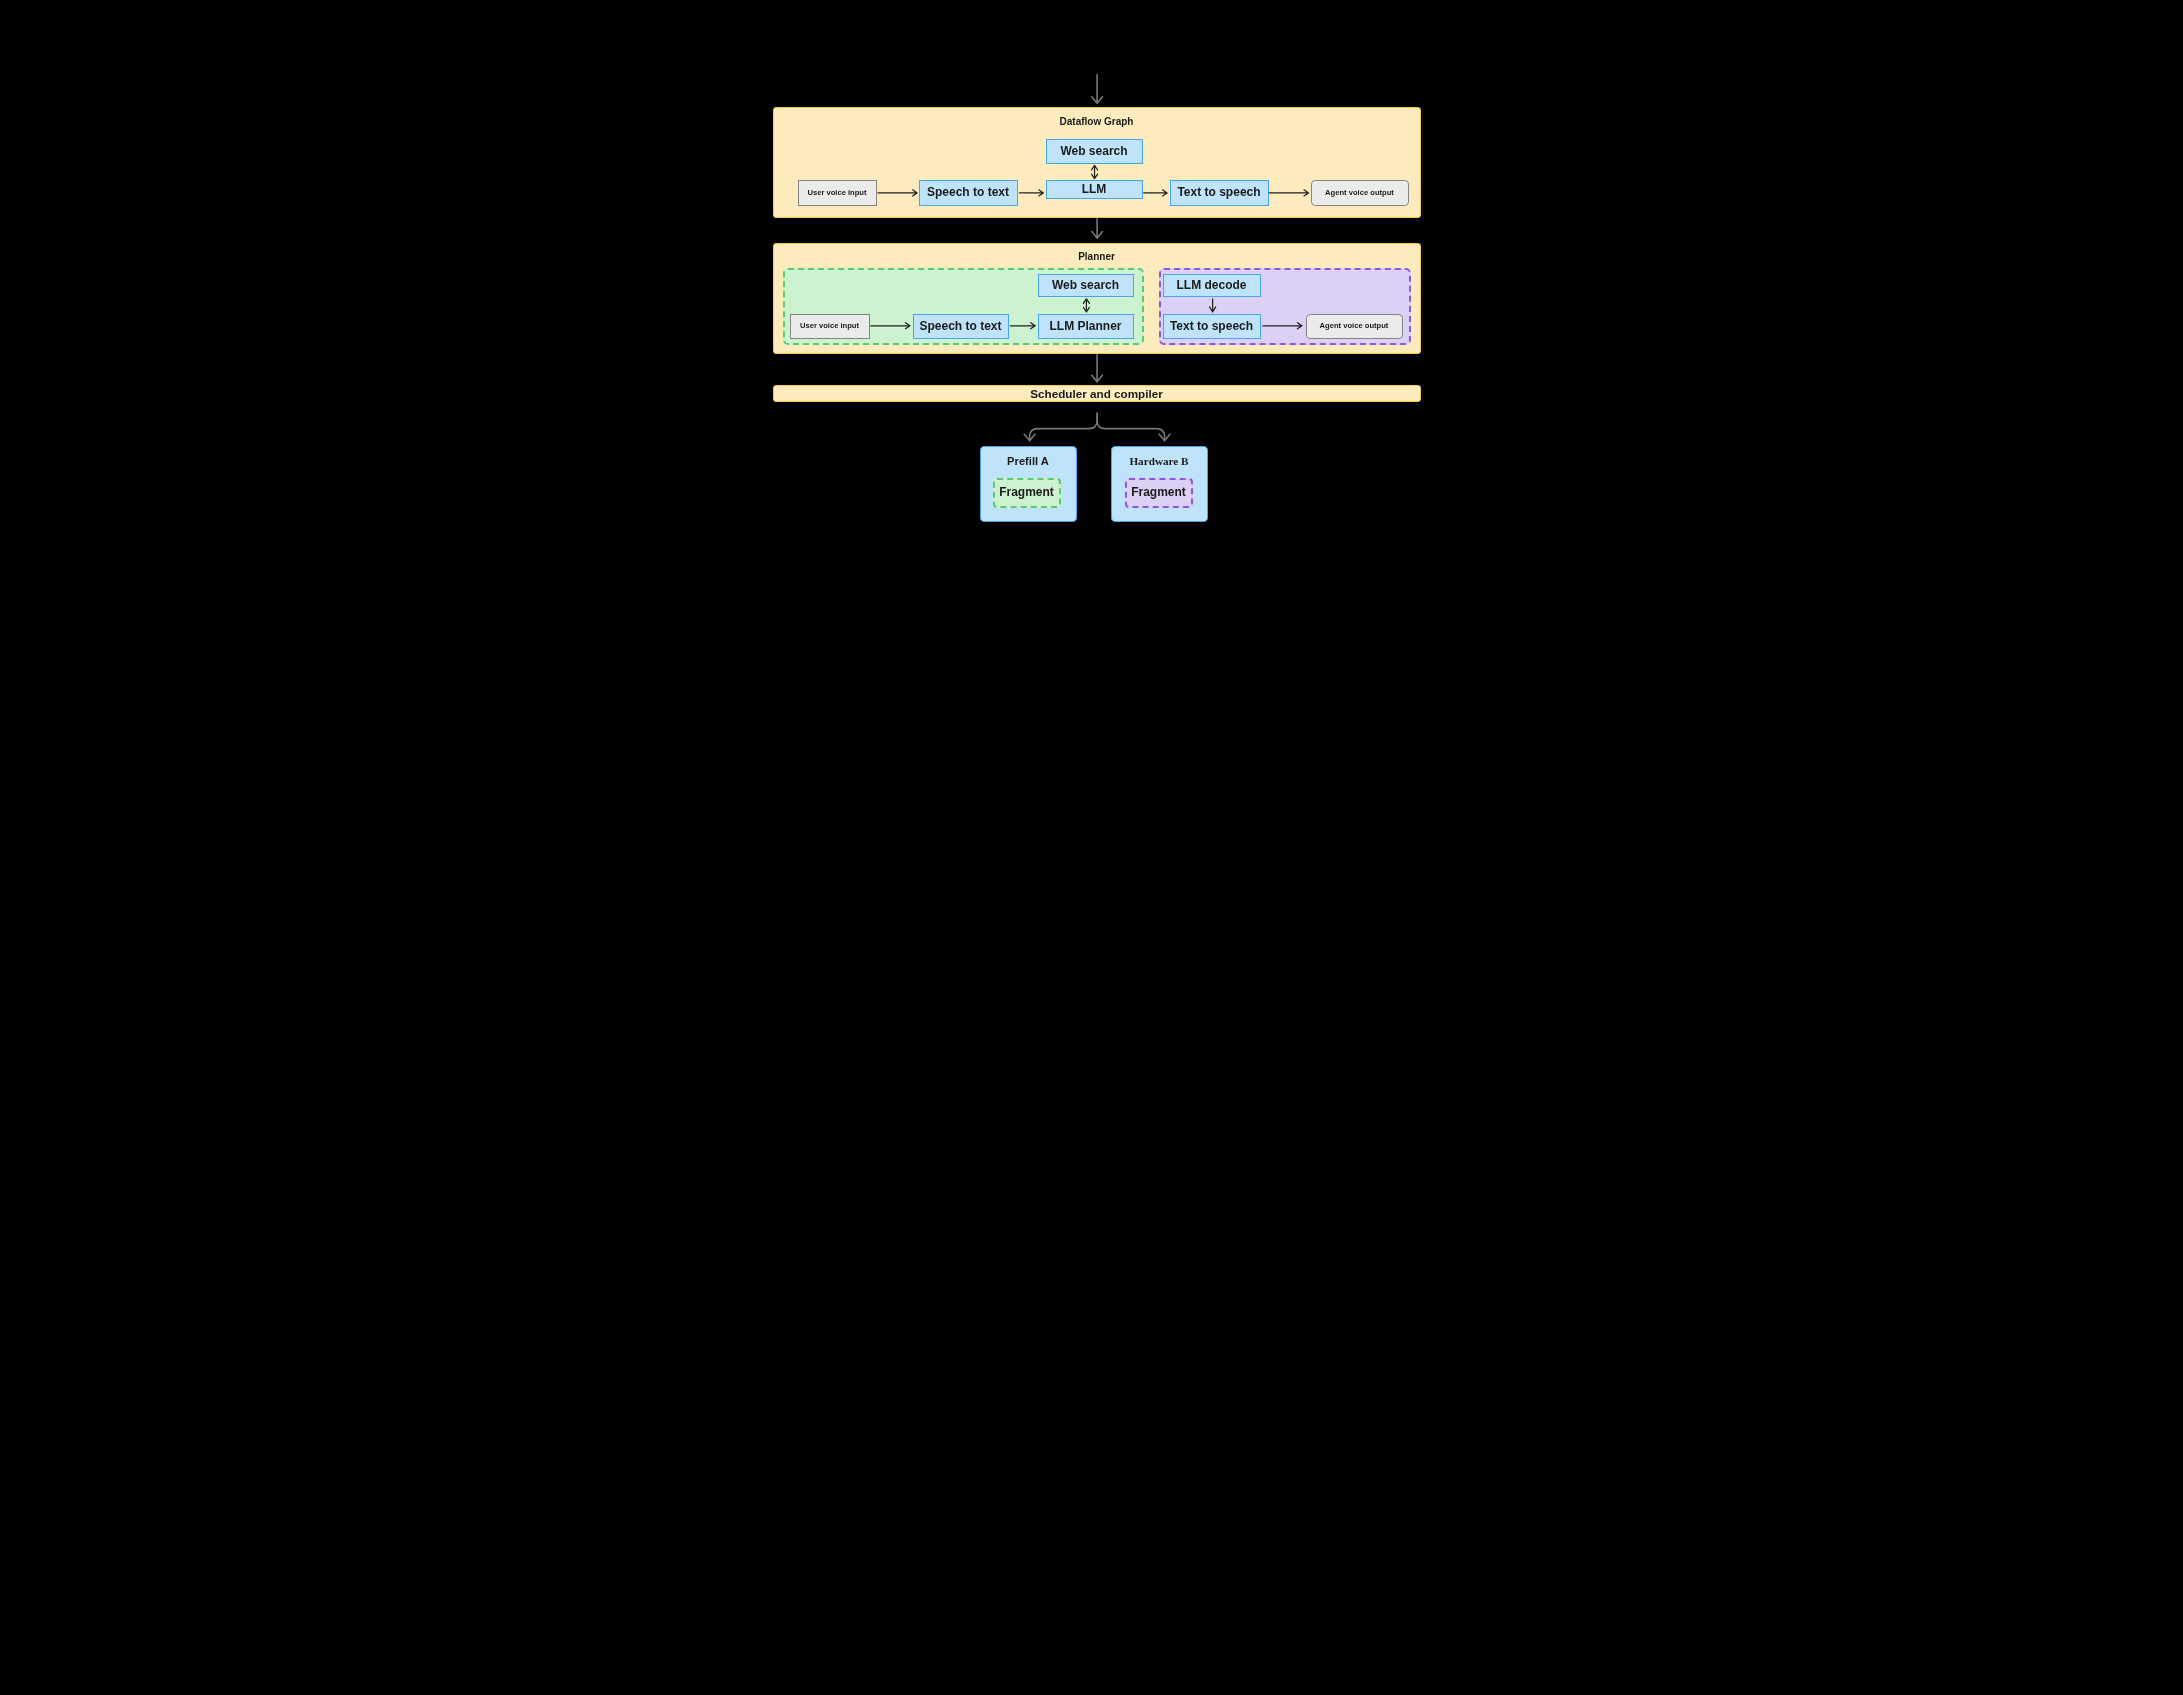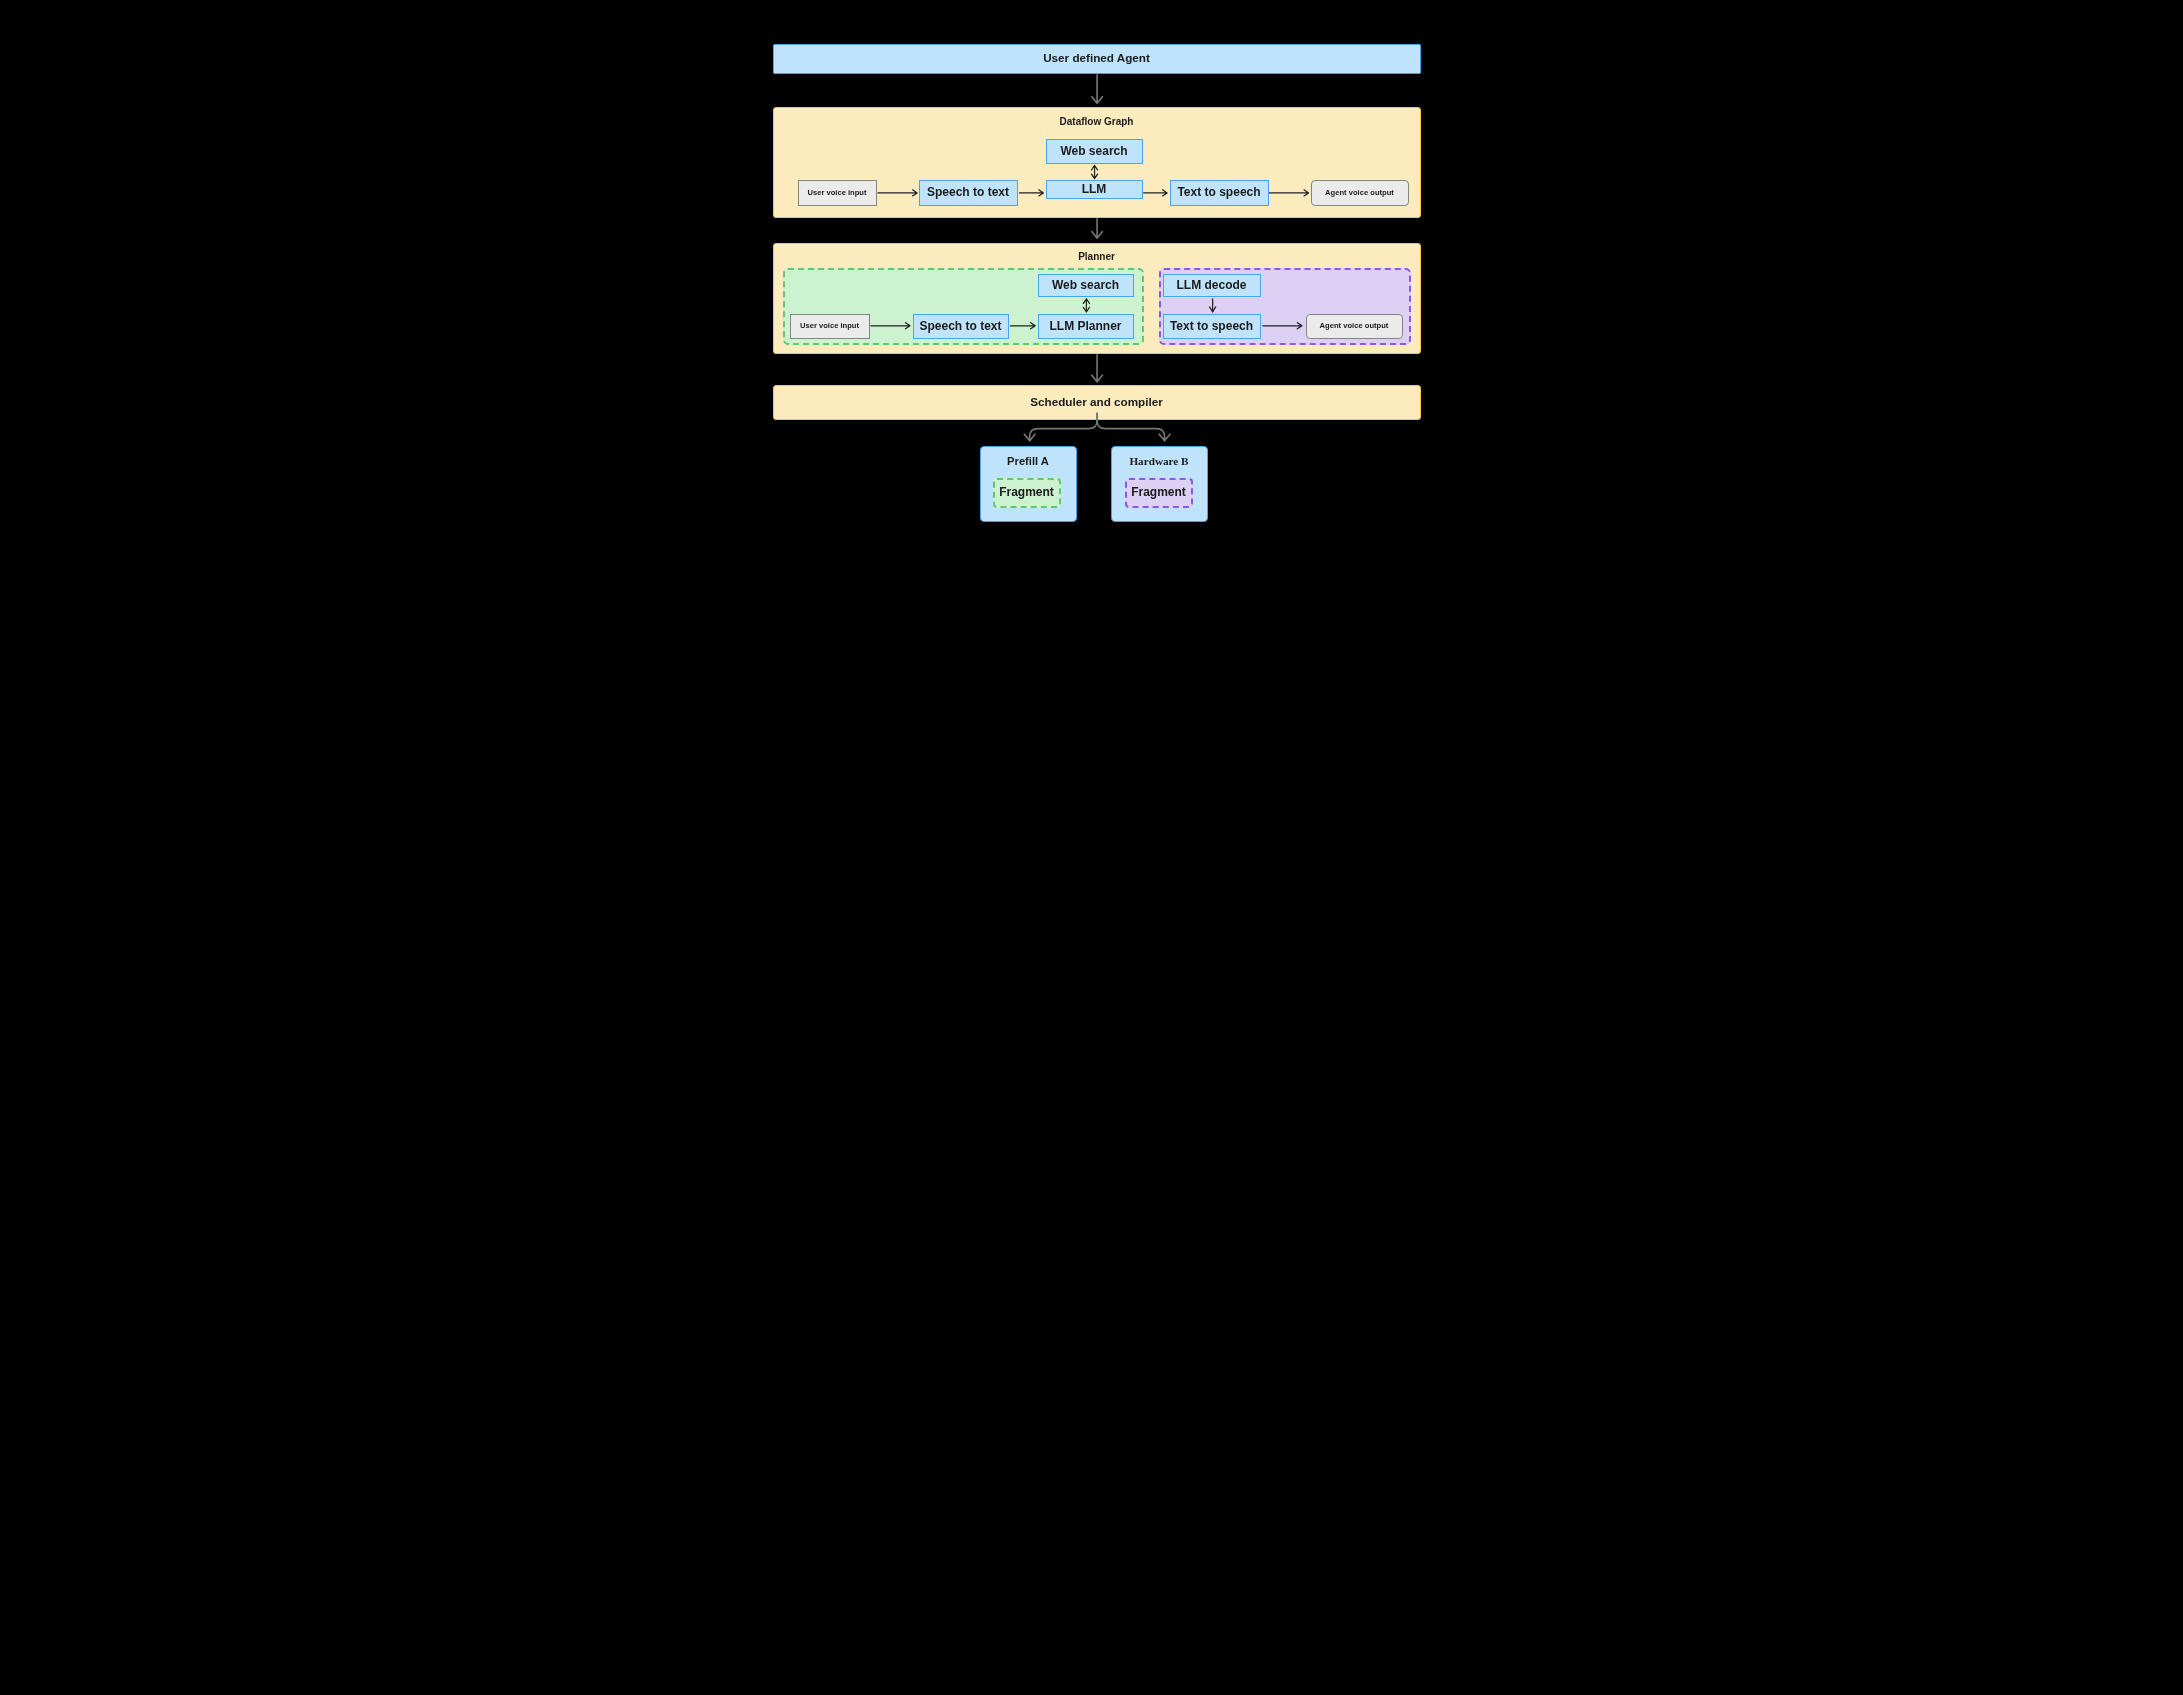--- a/index.html
+++ b/index.html
@@ -34,23 +34,20 @@
   svg.arrows{position:absolute;left:0;top:0;pointer-events:none;}
   svg.arrows path{fill:none;stroke-linecap:round;stroke-linejoin:round;}
   svg.arrows path.black{stroke:var(--arrow-dark,#202020);stroke-width:2.4;}
   svg.arrows path.gray{stroke:var(--arrow-gray,#767676);stroke-width:3.2;}
 </style>
 </head>
 <body>
 
 <div class="stage">
 
-  <div class="box blue r3 t23" style="left:45px;top:44px;width:648px;height:29.5px;">
-    <span>User defined Agent</span>
-  </div>
 
   <div class="abs section" style="left:45px;top:107px;width:648px;height:111px;"></div>
   <div class="title" style="left:45px;top:116px;width:648px;">Dataflow Graph</div>
 
   <div class="box blue t20" style="left:318px;top:139px;width:97px;height:25px;">
     <span>Web search</span>
   </div>
   <div class="box grayb t15" style="left:70px;top:180px;width:79px;height:25.5px;">
     <span>User voice input</span>
   </div>
@@ -89,21 +86,21 @@
   <div class="box blue t20" style="left:435px;top:274px;width:98px;height:23.4px;">
     <span>LLM decode</span>
   </div>
   <div class="box blue t20" style="left:435px;top:314px;width:98px;height:25px;">
     <span>Text to speech</span>
   </div>
   <div class="box grayb r8 t15" style="left:578px;top:314px;width:97px;height:25px;">
     <span>Agent voice output</span>
   </div>
 
-  <div class="box section t23" style="left:45px;top:385px;width:648px;height:35px;">
+  <div class="box section t23" style="left:45px;top:385px;width:648px;height:17px;align-items:flex-end;">
     <span>Scheduler and compiler</span>
   </div>
 
   <div class="abs blue r9" style="left:252px;top:446px;width:97px;height:76px;border-width:1px;border-style:solid;"></div>
   <div class="title t22" style="left:252px;top:455px;width:97px;">Prefill A</div>
   <div class="box frag-green t20" style="left:265px;top:478px;width:68px;height:30px;">
     <span>Fragment</span>
   </div>
 
   <div class="abs blue r9" style="left:383px;top:446px;width:97px;height:76px;border-width:1px;border-style:solid;"></div>

